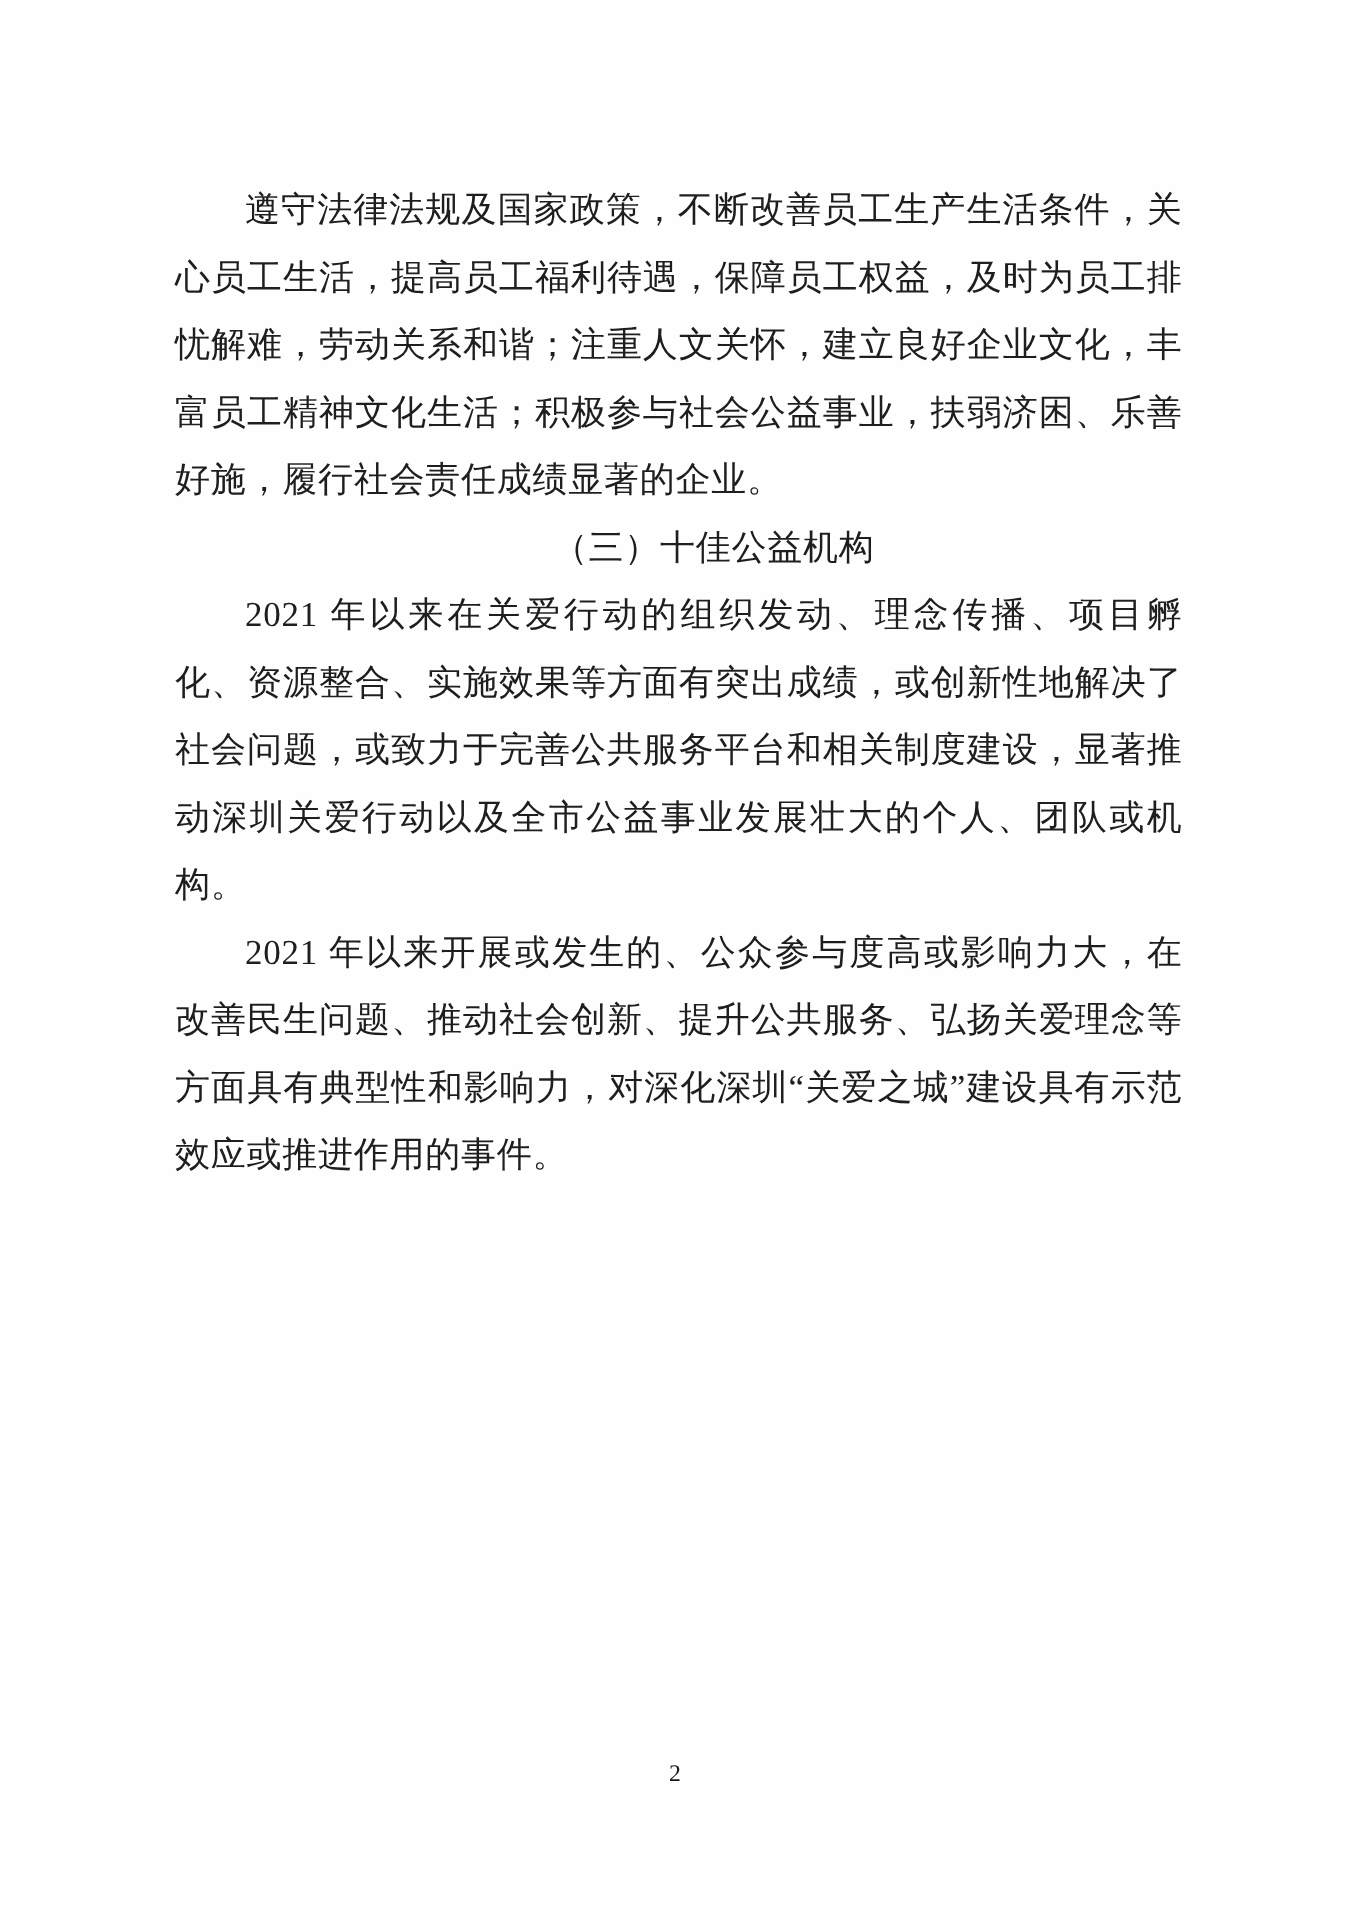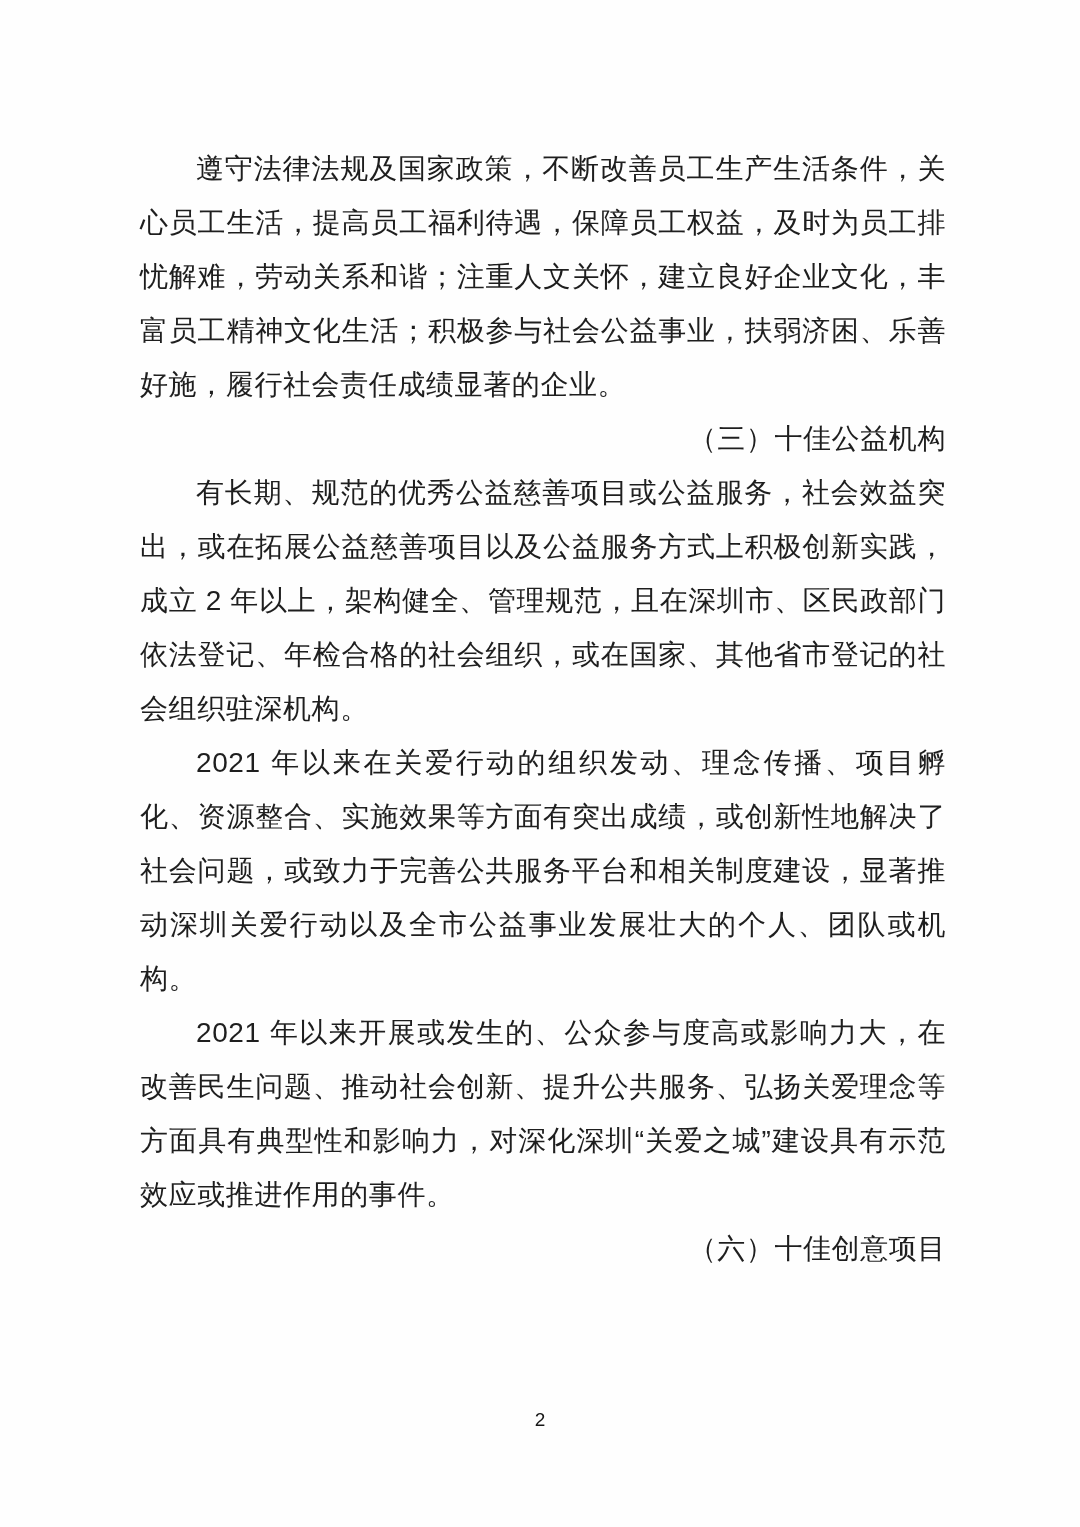--- a/index.html
+++ b/index.html
@@ -7,21 +7,21 @@
     padding: 0;
     background: #ffffff;
   }
   .page {
     position: relative;
     width: 1080px;
     height: 1527px;
     background: #fefefef9;
     background-color: #fefefe;
     overflow: hidden;
-    font-family: Liberation Sans, sans-serif;
+    font-family: Liberation Serif, serif;
     color: #1e1e1e;
   }
   .content {
     position: absolute;
     left: 140px;
     top: 142px;
     width: 806px;
   }
   .block {
     margin: 0;
@@ -29,40 +29,38 @@
     line-height: 54px;
     letter-spacing: 0.6px;
     text-indent: 2em;
     word-break: break-all;
   }
   .paragraph {
     text-align: justify;
     text-align-last: left;
   }
   .heading {
-    text-align: right;
+    text-align: center;
     font-weight: 400;
   }
   .footer {
     position: absolute;
     left: 0;
     right: 0;
     top: 1406px;
     text-align: center;
     font-size: 19px;
     line-height: 28px;
     color: #161616;
   }
 </style>
 </head>
 <body>
 
 <div class="page">
   <div class="content">
     <p class="block paragraph">遵守法律法规及国家政策，不断改善员工生产生活条件，关心员工生活，提高员工福利待遇，保障员工权益，及时为员工排忧解难，劳动关系和谐；注重人文关怀，建立良好企业文化，丰富员工精神文化生活；积极参与社会公益事业，扶弱济困、乐善好施，履行社会责任成绩显著的企业。</p>
     <p class="block heading">（三）十佳公益机构</p>
-    <p class="block paragraph">有长期、规范的优秀公益慈善项目或公益服务，社会效益突出，或在拓展公益慈善项目以及公益服务方式上积极创新实践，成立 2 年以上，架构健全、管理规范，且在深圳市、区民政部门依法登记、年检合格的社会组织，或在国家、其他省市登记的社会组织驻深机构。</p>
     <p class="block paragraph">2021 年以来在关爱行动的组织发动、理念传播、项目孵化、资源整合、实施效果等方面有突出成绩，或创新性地解决了社会问题，或致力于完善公共服务平台和相关制度建设，显著推动深圳关爱行动以及全市公益事业发展壮大的个人、团队或机构。</p>
     <p class="block paragraph">2021 年以来开展或发生的、公众参与度高或影响力大，在改善民生问题、推动社会创新、提升公共服务、弘扬关爱理念等方面具有典型性和影响力，对深化深圳“关爱之城”建设具有示范效应或推进作用的事件。</p>
-    <p class="block heading">（六）十佳创意项目</p>
   </div>
   <div class="footer">2</div>
 </div>
 
 </body></html>

